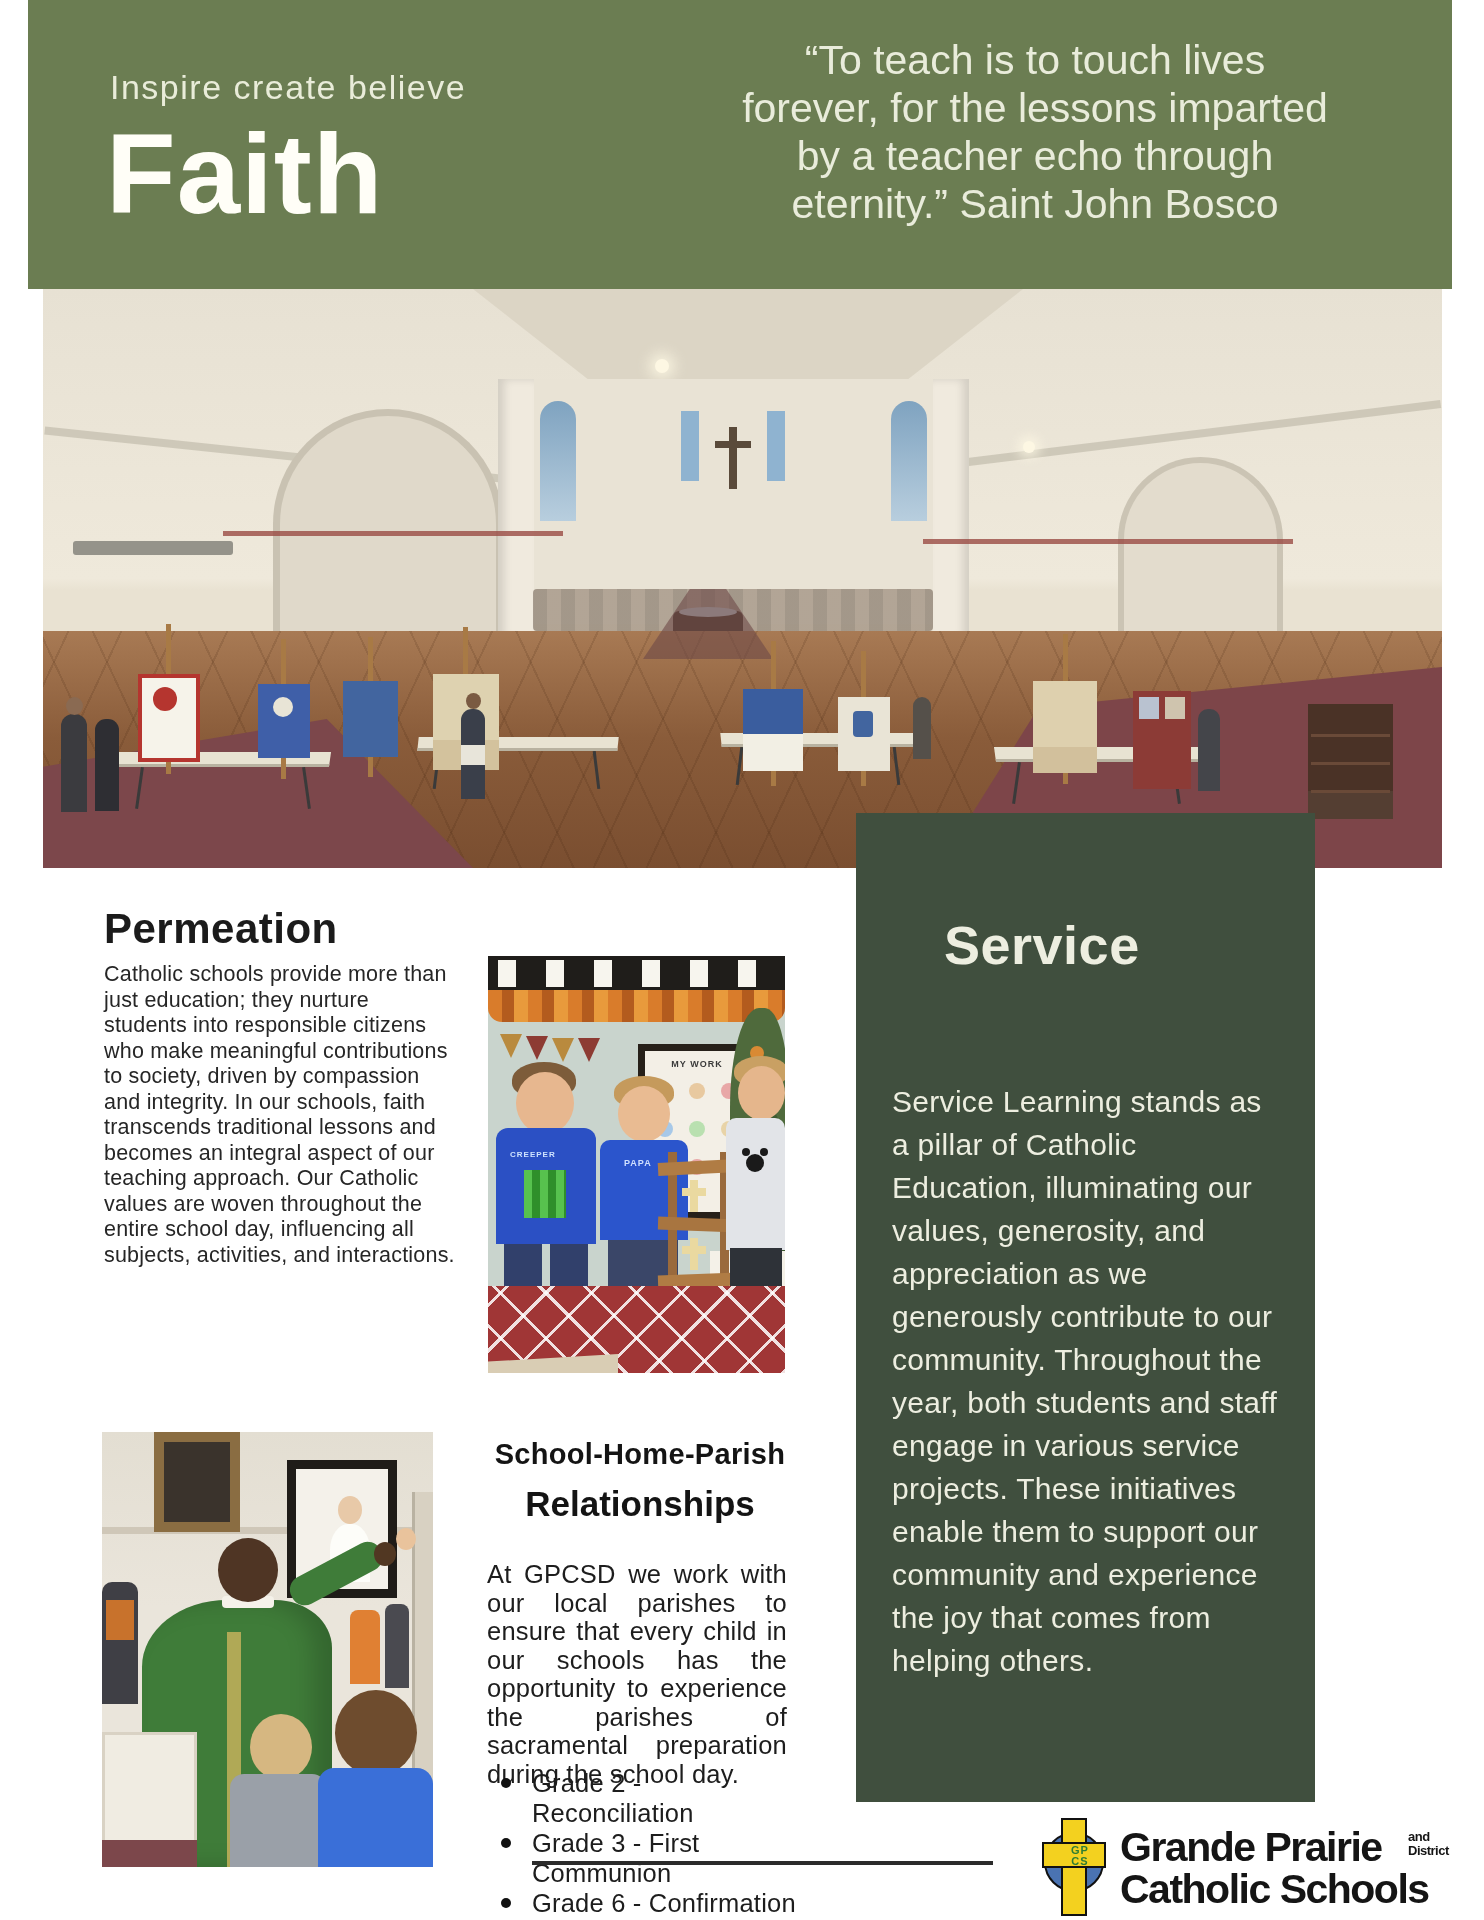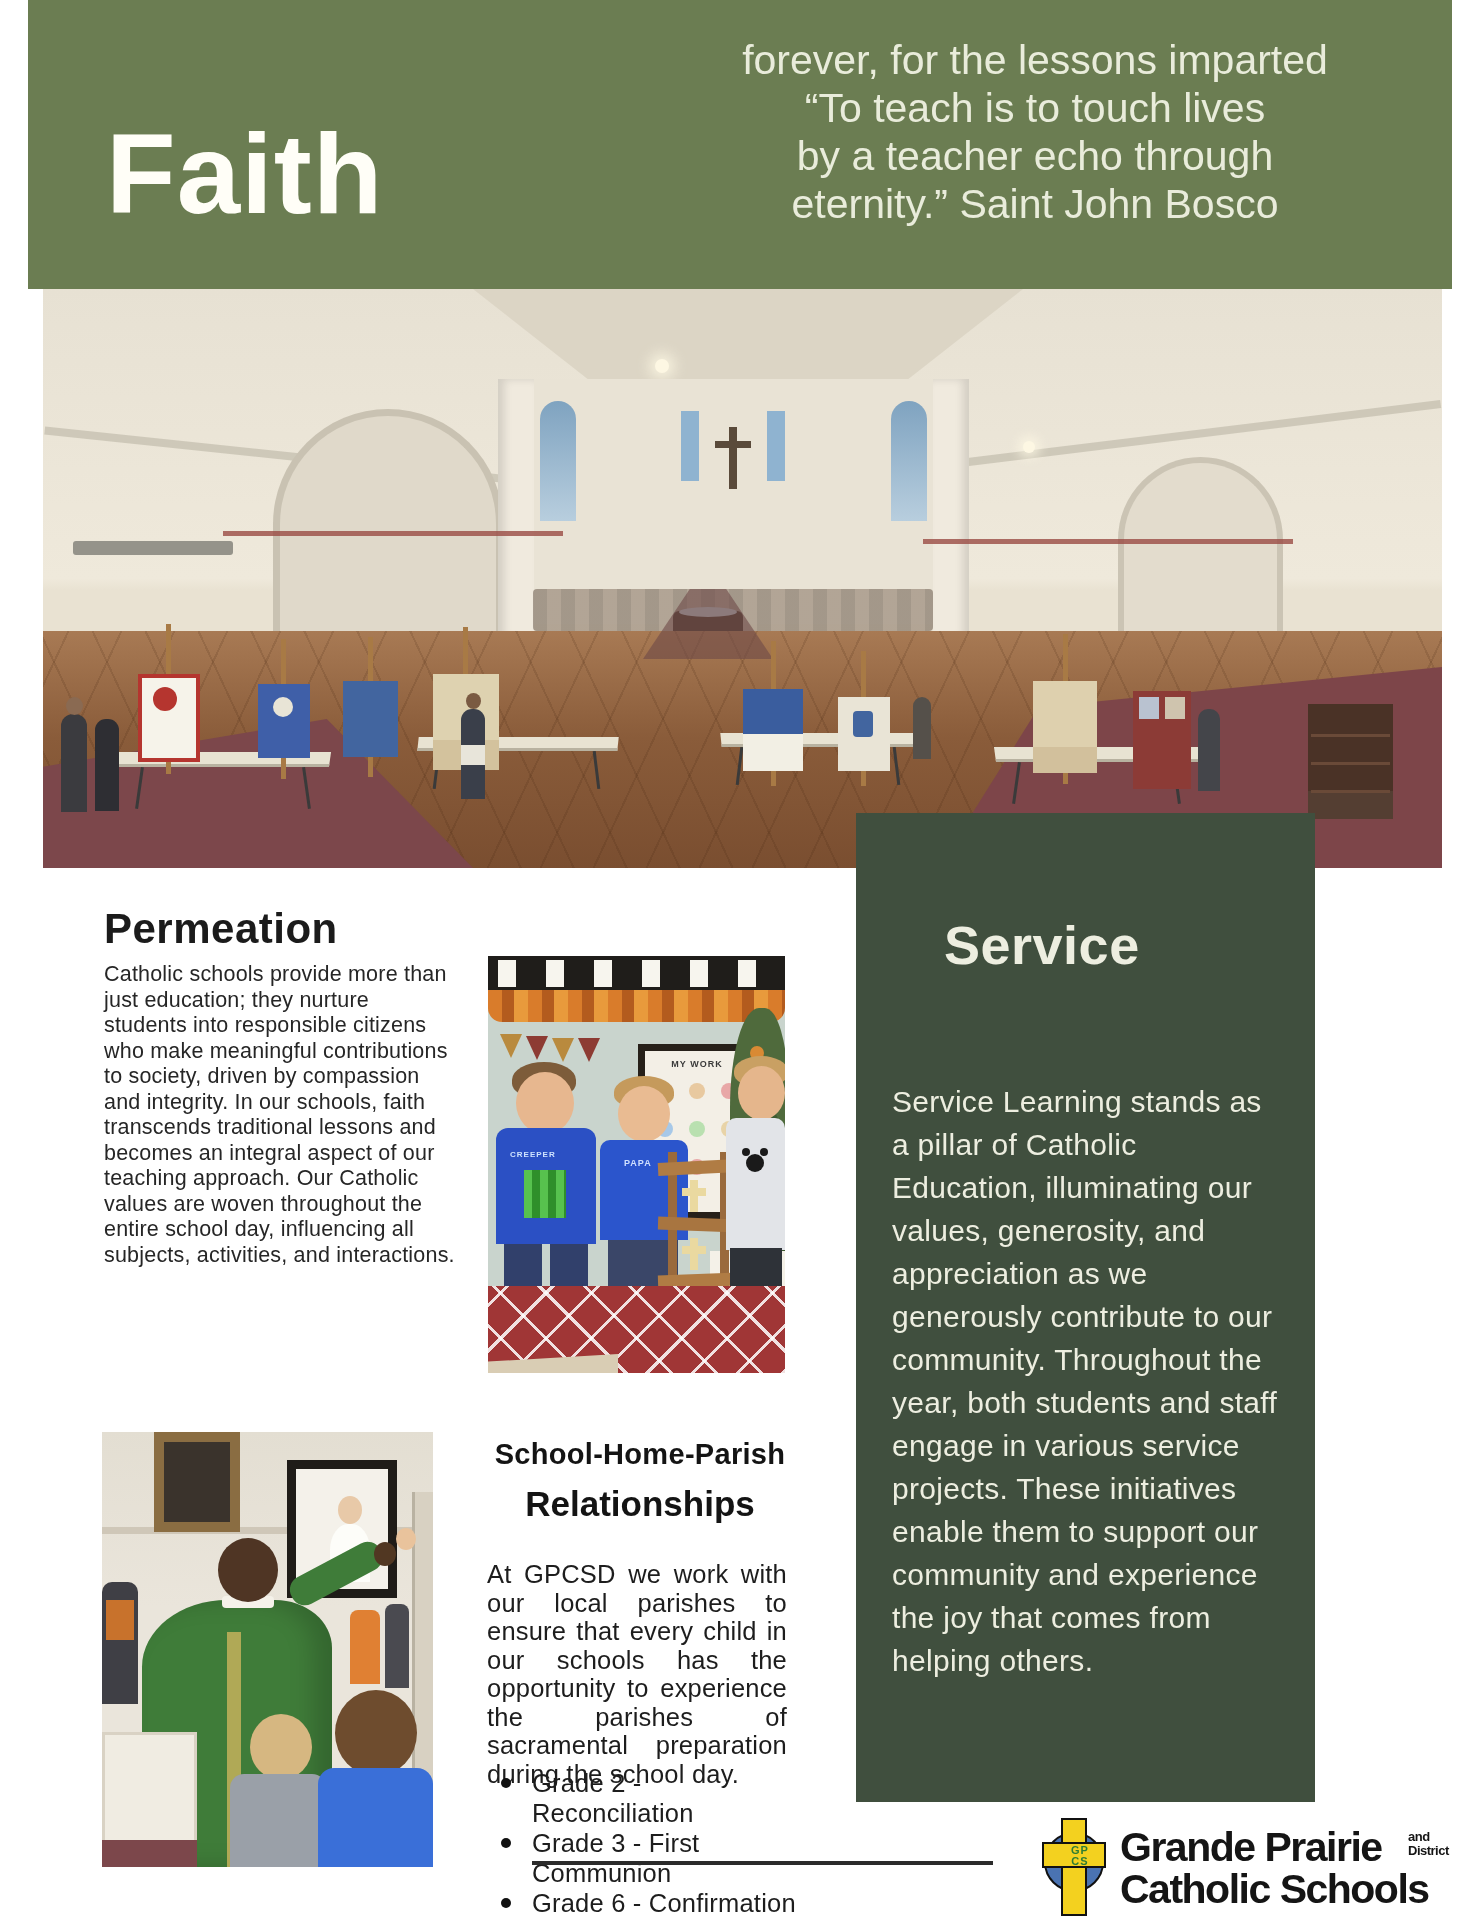--- a/index.html
+++ b/index.html
@@ -51,24 +51,25 @@
   .logo-name{font-weight:bold;color:#151515;font-size:41px;letter-spacing:-1.5px}
   .logo-small{font-weight:bold;color:#151515;line-height:13px;font-size:13px;letter-spacing:-.5px}
   .monogram{color:#2e7d33;font-weight:bold;font-size:11px;line-height:11px;text-align:center;letter-spacing:1px}
 </style>
 </head>
 <body>
 
 <div class="page">
 
   <div class="abs banner">
+    <div class="abs tagline">Inspire create believe</div>
     <div class="abs main-title">Faith</div>
     <div class="abs quote">
+      <div>“To teach is to touch lives</div>
       <div>forever, for the lessons imparted</div>
-      <div>“To teach is to touch lives</div>
       <div>by a teacher echo through</div>
       <div>eternity.” Saint John Bosco</div>
     </div>
   </div>
 
   <div class="abs photo church-photo">
     <div class="abs" style="left:430px;top:0;width:550px;height:95px;background:#dcd5c5;clip-path:polygon(0 0,100% 0,78% 100%,22% 100%)"></div>
     <div class="abs" style="left:0;top:170px;width:620px;height:8px;background:#b7b0a0;opacity:.55;transform:rotate(6deg)"></div>
     <div class="abs" style="left:760px;top:150px;width:640px;height:8px;background:#b7b0a0;opacity:.55;transform:rotate(-7deg)"></div>
     <div class="abs" style="left:420px;top:210px;width:200px;height:16px;background:#8f8d83;border-radius:3px"></div>

